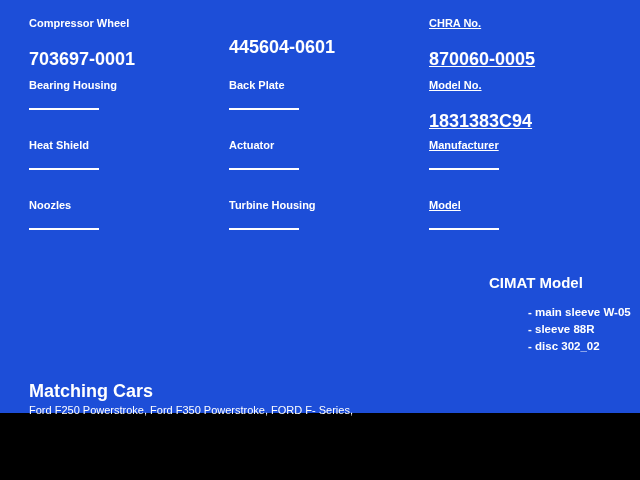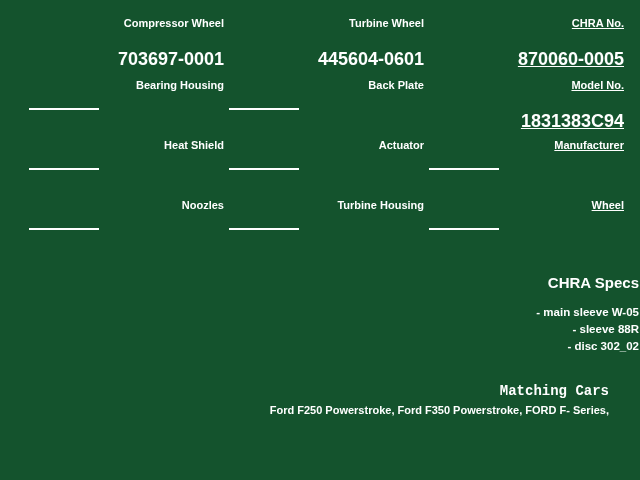--- a/index.html
+++ b/index.html
@@ -9,24 +9,23 @@
   body {
     width: 640px;
     height: 480px;
     background: #000000;
     overflow: hidden;
     font-family: "Liberation Sans", sans-serif;
   }
   .stage {
     position: relative;
     width: 640px;
-    height: 480px;
-    background: #14532d;
+    height: 413px;
+    background: #1d4ed8;
     color: #ffffff;
-    text-align: right;
   }
   .field {
     position: absolute;
     width: 195px;
   }
   
   .c1 { left: 29px; }
   .c2 { left: 229px; }
   .c3 { left: 429px; text-decoration: underline; }
   
@@ -64,60 +63,59 @@
     width: 150px;
   }
   .cimat-title {
     font-size: 15px;
     line-height: 17px;
     font-weight: 700;
     white-space: nowrap;
   }
   .cimat-list {
     margin-top: 13px;
+    margin-left: 39px;
   }
   .cimat-item {
     font-size: 11.5px;
     line-height: 17px;
     font-weight: 700;
     white-space: nowrap;
   }
 
   .matching {
     position: absolute;
     left: 29px;
     top: 381px;
     width: 580px;
   }
   .matching-title {
-    font-size: 14px;
+    font-size: 18px;
     line-height: 21px;
     font-weight: 700;
     white-space: nowrap;
-    font-family: Liberation Mono, monospace;
   }
   .matching-list {
     font-size: 11px;
     line-height: 12px;
-    font-weight: 700;
+    font-weight: 400;
     margin-top: 2px;
     white-space: nowrap;
   }
 </style>
 </head>
 <body>
 
 <div class="stage">
 
   <div class="field c1 r1">
     <div class="field-label">Compressor Wheel</div>
     <div class="field-value">703697-0001</div>
   </div>
   <div class="field c2 r1">
-    <div class="field-label">Turbine Wheel</div>
     <div class="field-value">445604-0601</div>
   </div>
   <div class="field c3 r1">
     <div class="field-label">CHRA No.</div>
     <div class="field-value">870060-0005</div>
   </div>
 
   <div class="field c2 r2">
     <div class="field-label">Back Plate</div>
     <div class="blank-line"></div>
@@ -146,26 +144,26 @@
 
   <div class="field c1 r4">
     <div class="field-label">Noozles</div>
     <div class="blank-line"></div>
   </div>
   <div class="field c2 r4">
     <div class="field-label">Turbine Housing</div>
     <div class="blank-line"></div>
   </div>
   <div class="field c3 r4">
-    <div class="field-label">Wheel</div>
+    <div class="field-label">Model</div>
     <div class="blank-line"></div>
   </div>
 
   <div class="cimat">
-    <div class="cimat-title">CHRA Specs</div>
+    <div class="cimat-title">CIMAT Model</div>
     <div class="cimat-list">
       <div class="cimat-item">- main sleeve W-05</div>
       <div class="cimat-item">- sleeve 88R</div>
       <div class="cimat-item">- disc 302_02</div>
     </div>
   </div>
 
   <div class="matching">
     <div class="matching-title">Matching Cars</div>
     <div class="matching-list">Ford F250 Powerstroke, Ford F350 Powerstroke, FORD F- Series,</div>

